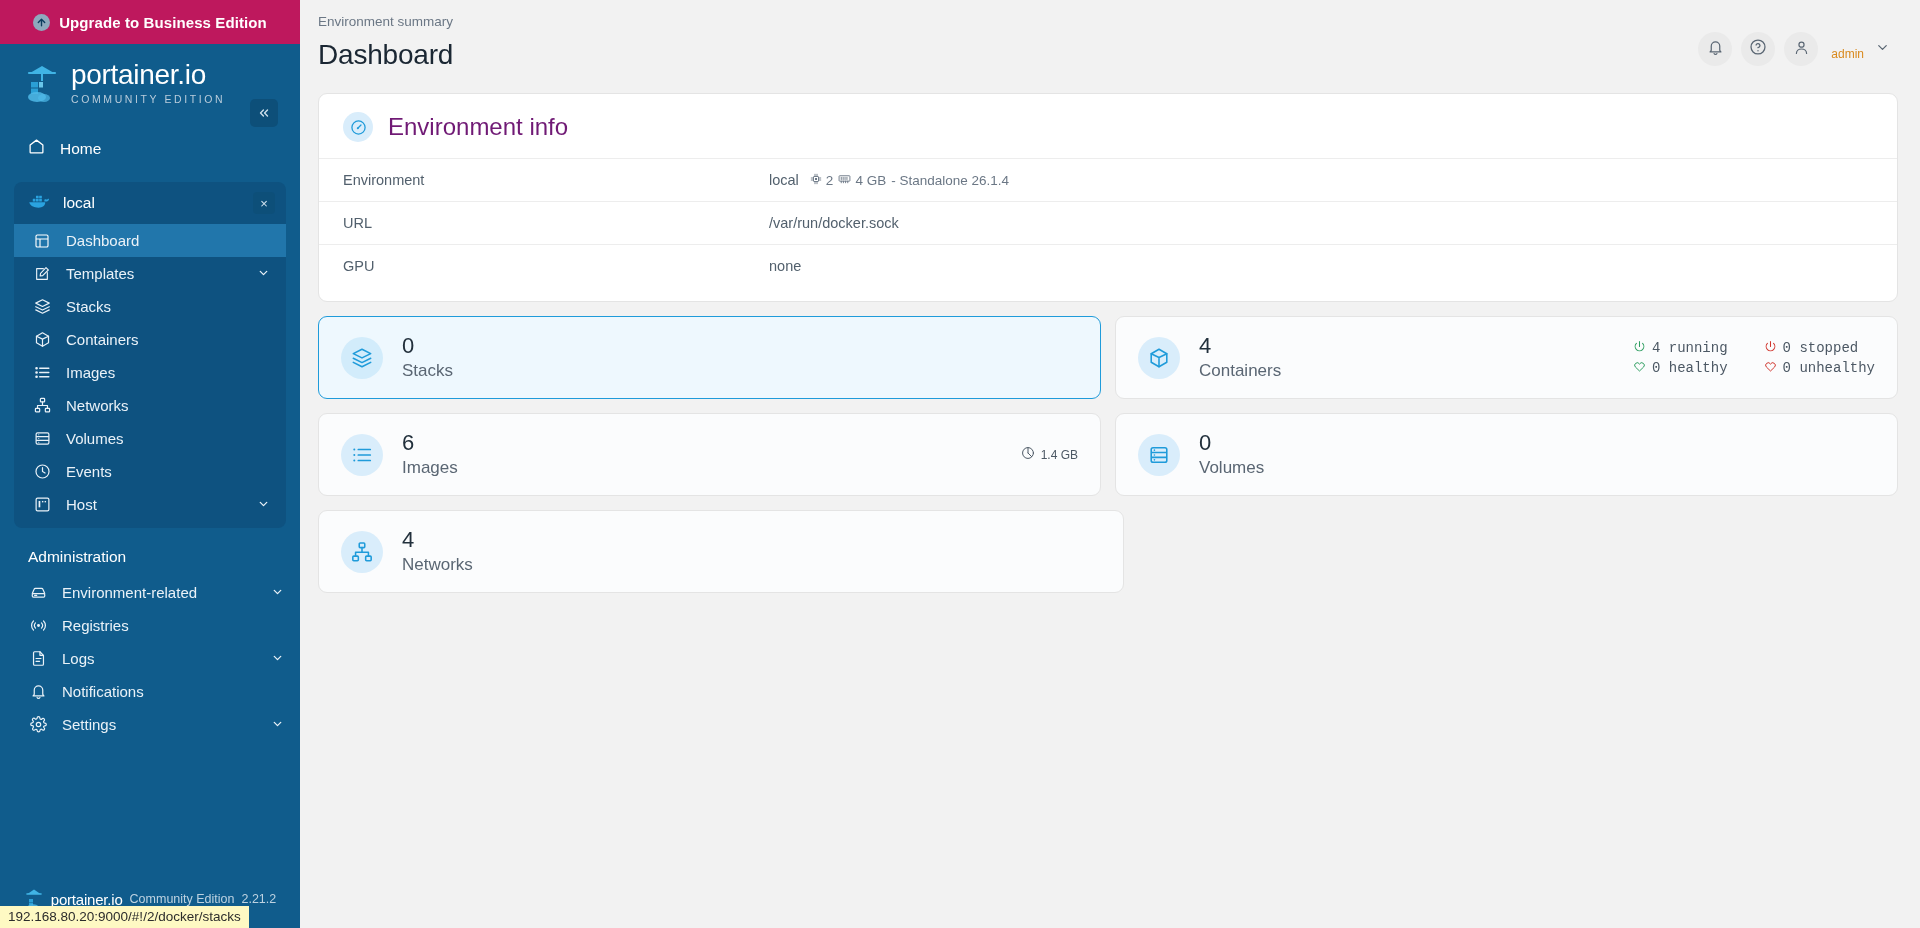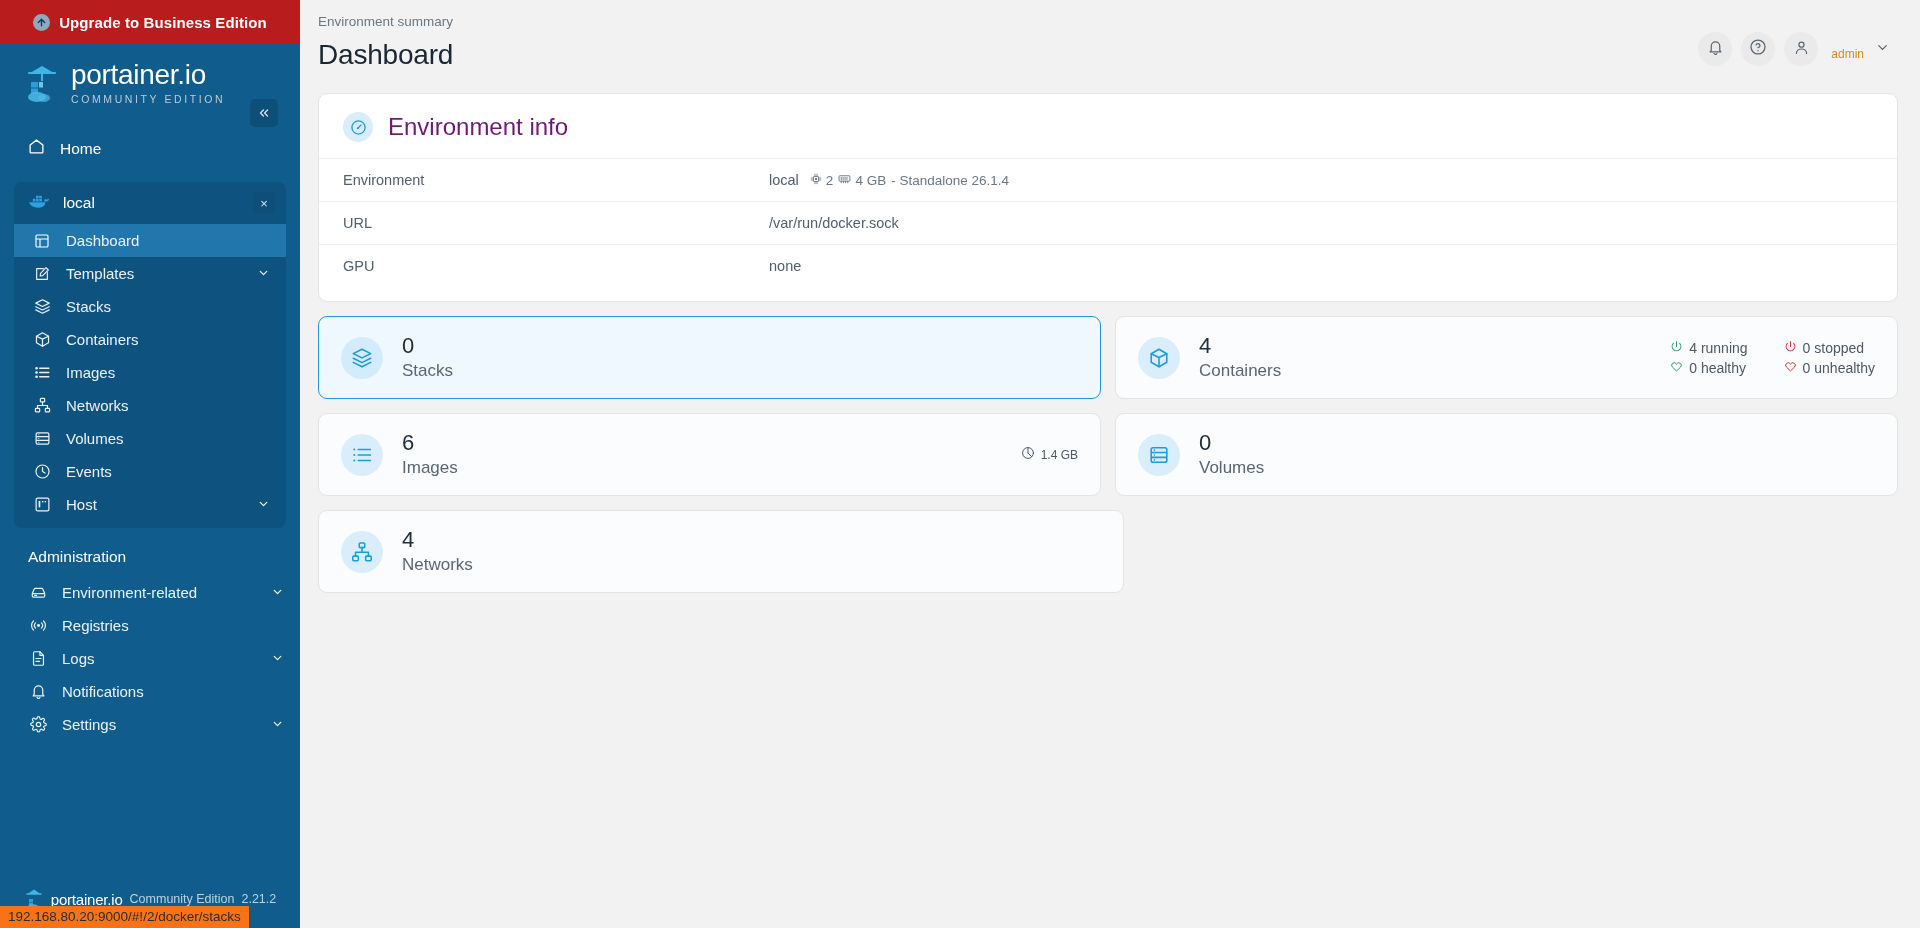--- a/index.html
+++ b/index.html
@@ -11,21 +11,21 @@
   .app { display: flex; width: 1920px; height: 928px; position: relative; }
 
   
   .sidebar {
     width: 300px; height: 928px;
     background: #105c8c;
     display: flex; flex-direction: column;
     flex-shrink: 0; position: relative;
   }
   .upgrade-banner {
-    height: 44px; background: #b91c1c;
+    height: 44px; background: #be185d;
     display: flex; align-items: center; justify-content: center;
     gap: 9px; cursor: pointer;
   }
   .upgrade-banner .lbl {
     color: #ffffff; font-size: 15px; font-weight: bold; letter-spacing: .1px;
   }
   .up-circ {
     width: 17px; height: 17px; border-radius: 50%;
     background: #8fa9bd; display: flex; align-items: center; justify-content: center;
   }
@@ -94,21 +94,21 @@
     margin-top: auto; padding-bottom: 18px;
     display: flex; align-items: center; justify-content: center; gap: 7px;
   }
   .footer-logo { width: 20px; height: 22px; }
   .footer-name { color: #ffffff; font-size: 15px; letter-spacing: -0.2px;}
   .footer-ed { color: #bdd2e1; font-size: 12.5px; }
   .footer-ver { color: #bdd2e1; font-size: 12.5px; }
 
   .status-url {
     position: absolute; left: 0; bottom: 0;
-    background: #f97316; color: #2c2c2c;
+    background: #fef9c3; color: #2c2c2c;
     font-size: 13.5px; padding: 3px 8px 4px 8px;
     white-space: nowrap; z-index: 40;
   }
 
   
   .main {
     flex: 1; background: #f2f2f2; height: 928px;
     overflow: hidden; position: relative;
   }
   .topbar {
@@ -171,21 +171,21 @@
   .stat-num { font-size: 22px; color: #22303c; line-height: 1.05; }
   .stat-lbl { font-size: 17px; color: #5a6673; margin-top: 4px; }
   .stat-right { margin-left: auto; display: flex; align-items: center; }
   .size-chip { display: flex; align-items: center; gap: 6px; font-size: 12px; color: #4c5864; }
   .ctr-stats {
     display: grid; grid-template-columns: auto auto; column-gap: 36px; row-gap: 4px;
   }
   .ctr-stat { display: flex; align-items: center; gap: 6px; font-size: 14px; }
   .ctr-stat.green { color: #2c9d5f; }
   .ctr-stat.red { color: #d0342c; }
-  .ctr-stat .t { color: #4c5864; }
+  .ctr-stat .t { color: #4c5864; font-family: Liberation Mono, monospace; }
 </style>
 </head>
 <body>
 
 <div class="app">
 
   <aside class="sidebar">
 
     <div class="upgrade-banner">
       <span class="up-circ">

